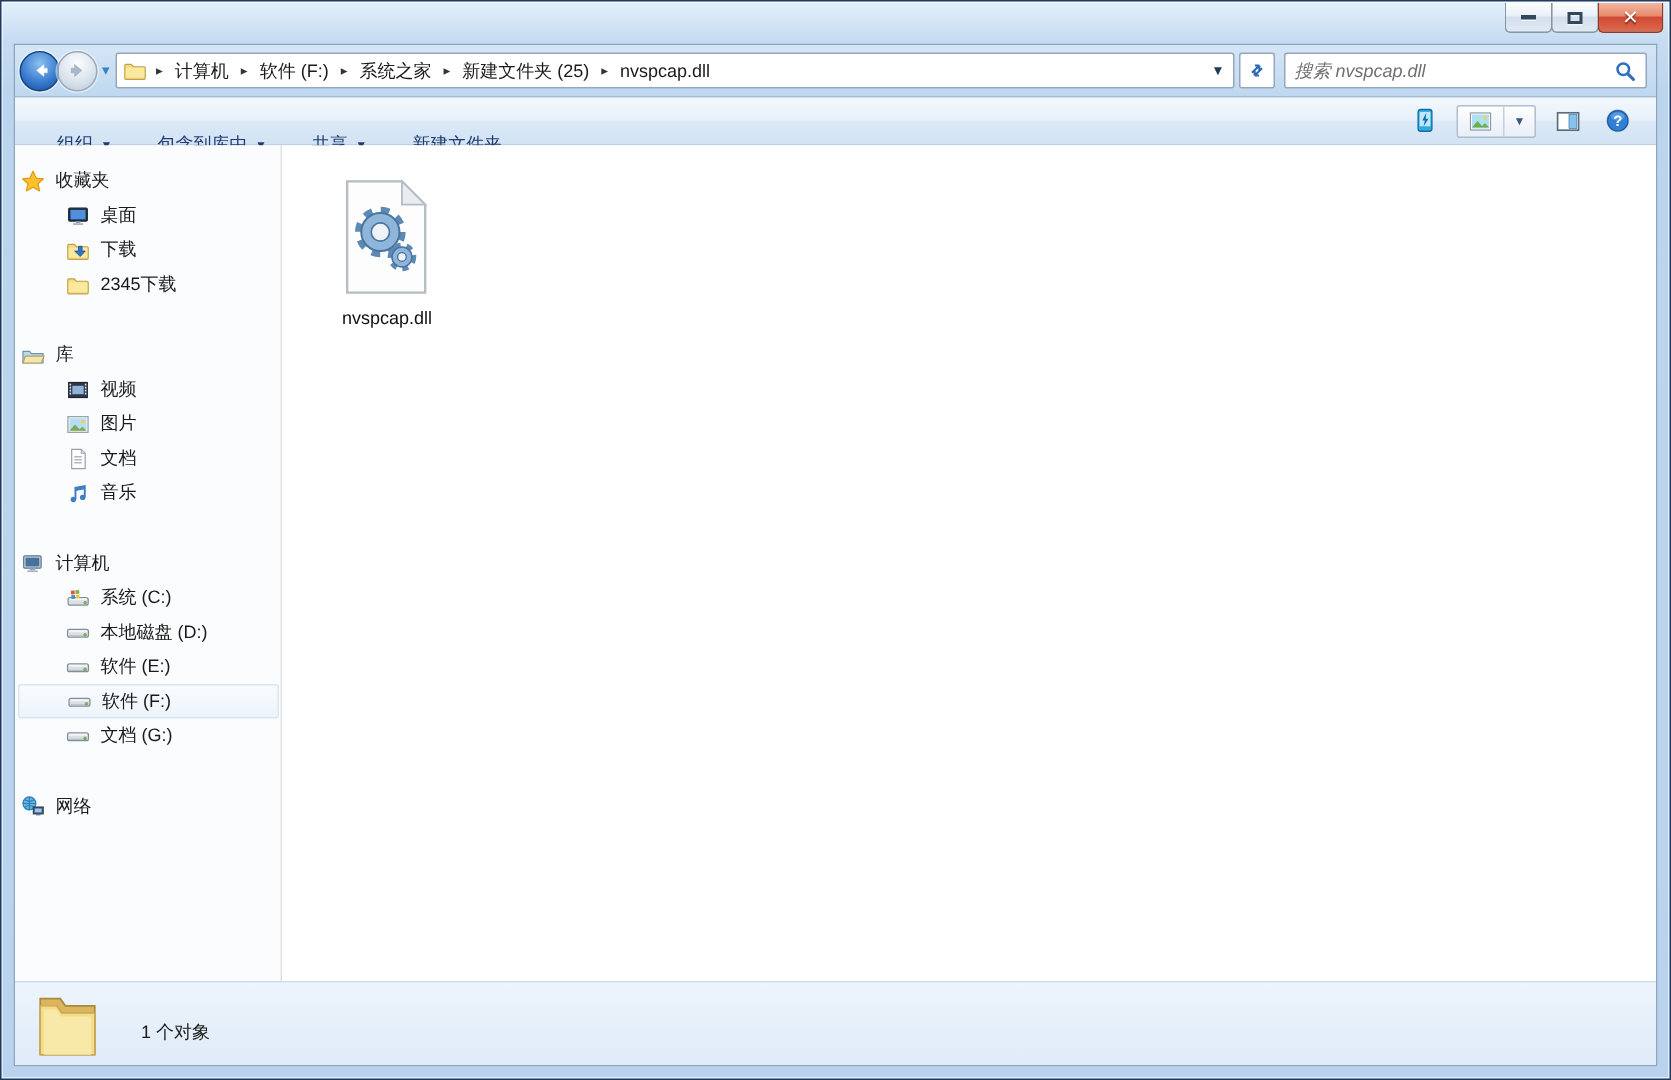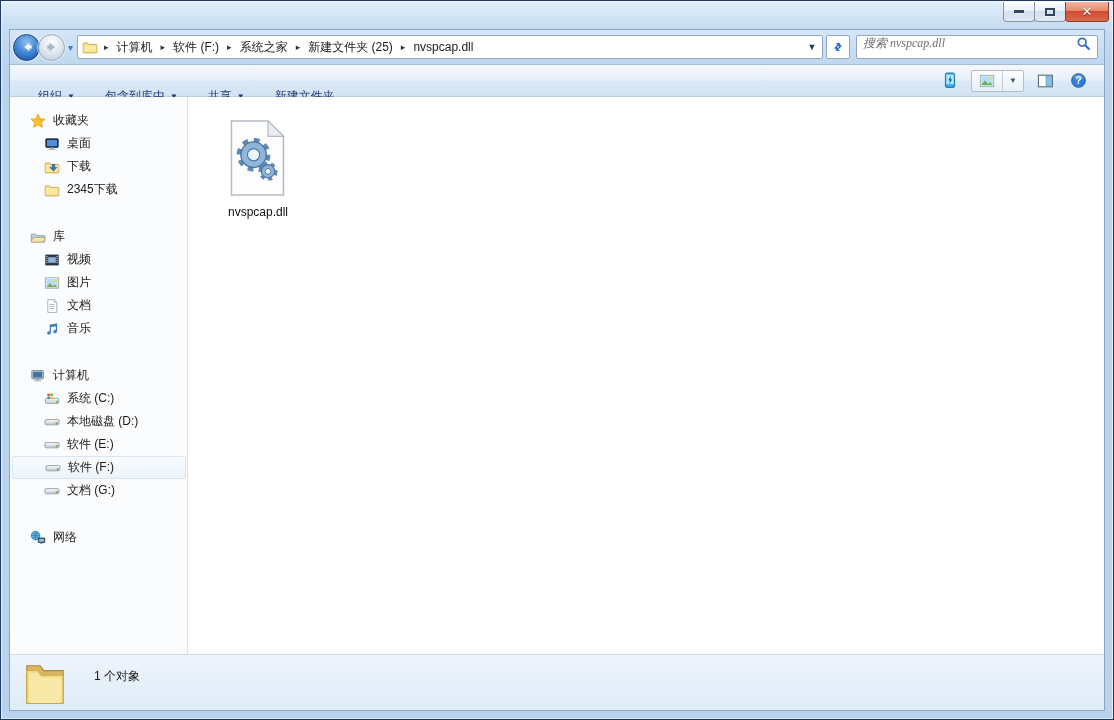--- a/index.html
+++ b/index.html
@@ -53,21 +53,21 @@
   .crumbs { display:flex; align-items:center; flex:1; overflow:hidden; font-size:12px; color:#1a1a1a; }
   .crumb { padding:2px 4px; cursor:pointer; white-space:nowrap; }
   .crumb-sep { font-size:9px; color:#333; padding:0 4px; cursor:pointer; }
   .addr-drop { width:16px; text-align:center; color:#223a56; font-size:9px; cursor:pointer; }
   .refresh-btn {
     width:24px; height:24px; margin-left:3px; background:#fff; border:1px solid #94a7bd; border-radius:2px;
     display:flex; align-items:center; justify-content:center; cursor:pointer; flex:0 0 24px;
   }
   .searchbox {
     width:242px; height:24px; margin-left:6px; background:#fff; border:1px solid #94a7bd; border-radius:2px;
-    display:flex; align-items:flex-start; padding:0 6px; flex:0 0 242px;font-family:Liberation Serif, serif;
+    display:flex; align-items:center; padding:0 6px; flex:0 0 242px;
   }
   .searchbox input {
     flex:1; border:none; outline:none; font-size:12px; font-family:inherit; color:#333; min-width:0; background:transparent;
   }
   .searchbox input::placeholder { font-style:italic; color:#707070; opacity:1; }
   
   .toolbar {
     height:33px; flex:0 0 33px; display:flex; align-items:center; padding:0 14px 0 20px;
     background:linear-gradient(#f3f8fd,#e7f0fa 48%,#dbe9f7 52%,#d3e3f4);
     border-top:1px solid #a7bdd3; border-bottom:1px solid #becfe0;
@@ -84,21 +84,21 @@
     background:linear-gradient(#fefefe,#e8eff7); overflow:hidden;
   }
   .views-ic { padding:3px 7px; display:flex; align-items:center; border-right:1px solid #c2d0de; cursor:pointer; }
   .views-dd { width:20px; display:flex; align-items:center; justify-content:center; font-size:8px; color:#3a5a7c; cursor:pointer; }
   
   .body { flex:1; display:flex; min-height:0; background:#fff; }
   .sidebar { width:178px; flex:0 0 178px; border-right:1px solid #e1e1e1; background:#fbfcfd; padding-top:12px; overflow:hidden; }
   .sb-section { margin-top:24px; }
   .sb-section:first-child { margin-top:0; }
   .sb-row { height:23px; display:flex; align-items:center; gap:7px; font-size:12px; color:#1a1a1a; cursor:pointer; white-space:nowrap; }
-  .sb-head { padding-left:20px; }
+  .sb-head { padding-left:4px; }
   .sb-item { padding-left:34px; }
   .sb-item.selected {
     background:linear-gradient(#f9fcfe,#edf4fb); border:1px solid #d8e6f4; border-radius:2px;
     margin:0 1px 0 2px; padding-left:32px; height:23px;
   }
   .ic { display:inline-flex; flex:0 0 auto; }
   .ic svg { display:block; }
   
   .main { flex:1; position:relative; background:#fff; }
   .file-tile {
@@ -106,21 +106,21 @@
     display:flex; flex-direction:column; align-items:center; cursor:pointer;
   }
   .file-icon { height:88px; display:flex; align-items:flex-end; justify-content:center; }
   .file-label { margin-top:8px; font-size:12px; color:#111; text-align:center; }
   
   .statusbar {
     height:56px; flex:0 0 56px; border-top:1px solid #ccdcee;
     background:linear-gradient(#edf4fc,#dfebf8);
     display:flex; align-items:center; padding-left:12px; gap:26px;
   }
-  .status-text { font-size:12px; color:#1a1a1a; align-self:flex-start; margin-top:13px; }
+  .status-text { font-size:12px; color:#1a1a1a; align-self:flex-start; margin-top:25px; }
 </style>
 </head>
 <body>
 
 <div class="window">
 
   <div class="winbtns">
     <div class="winbtn">
         <span class="glyph-min"></span>
       </div>

